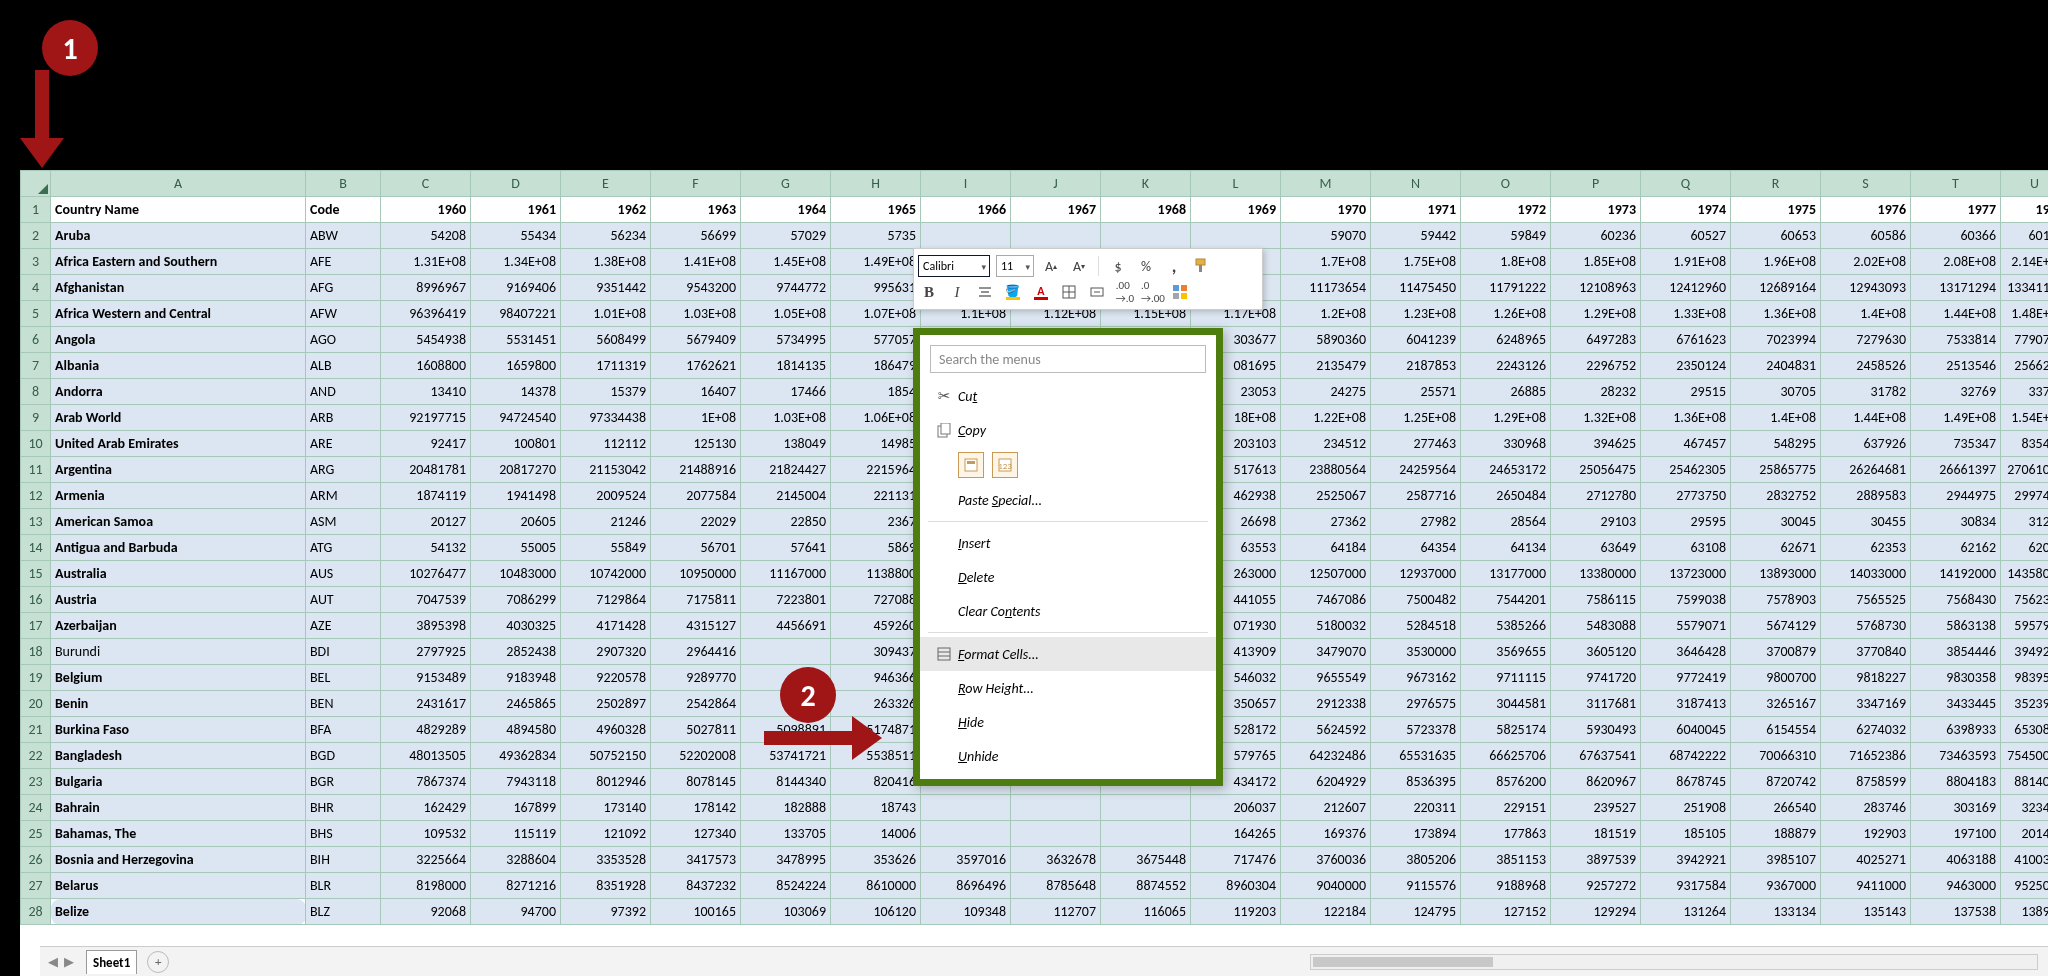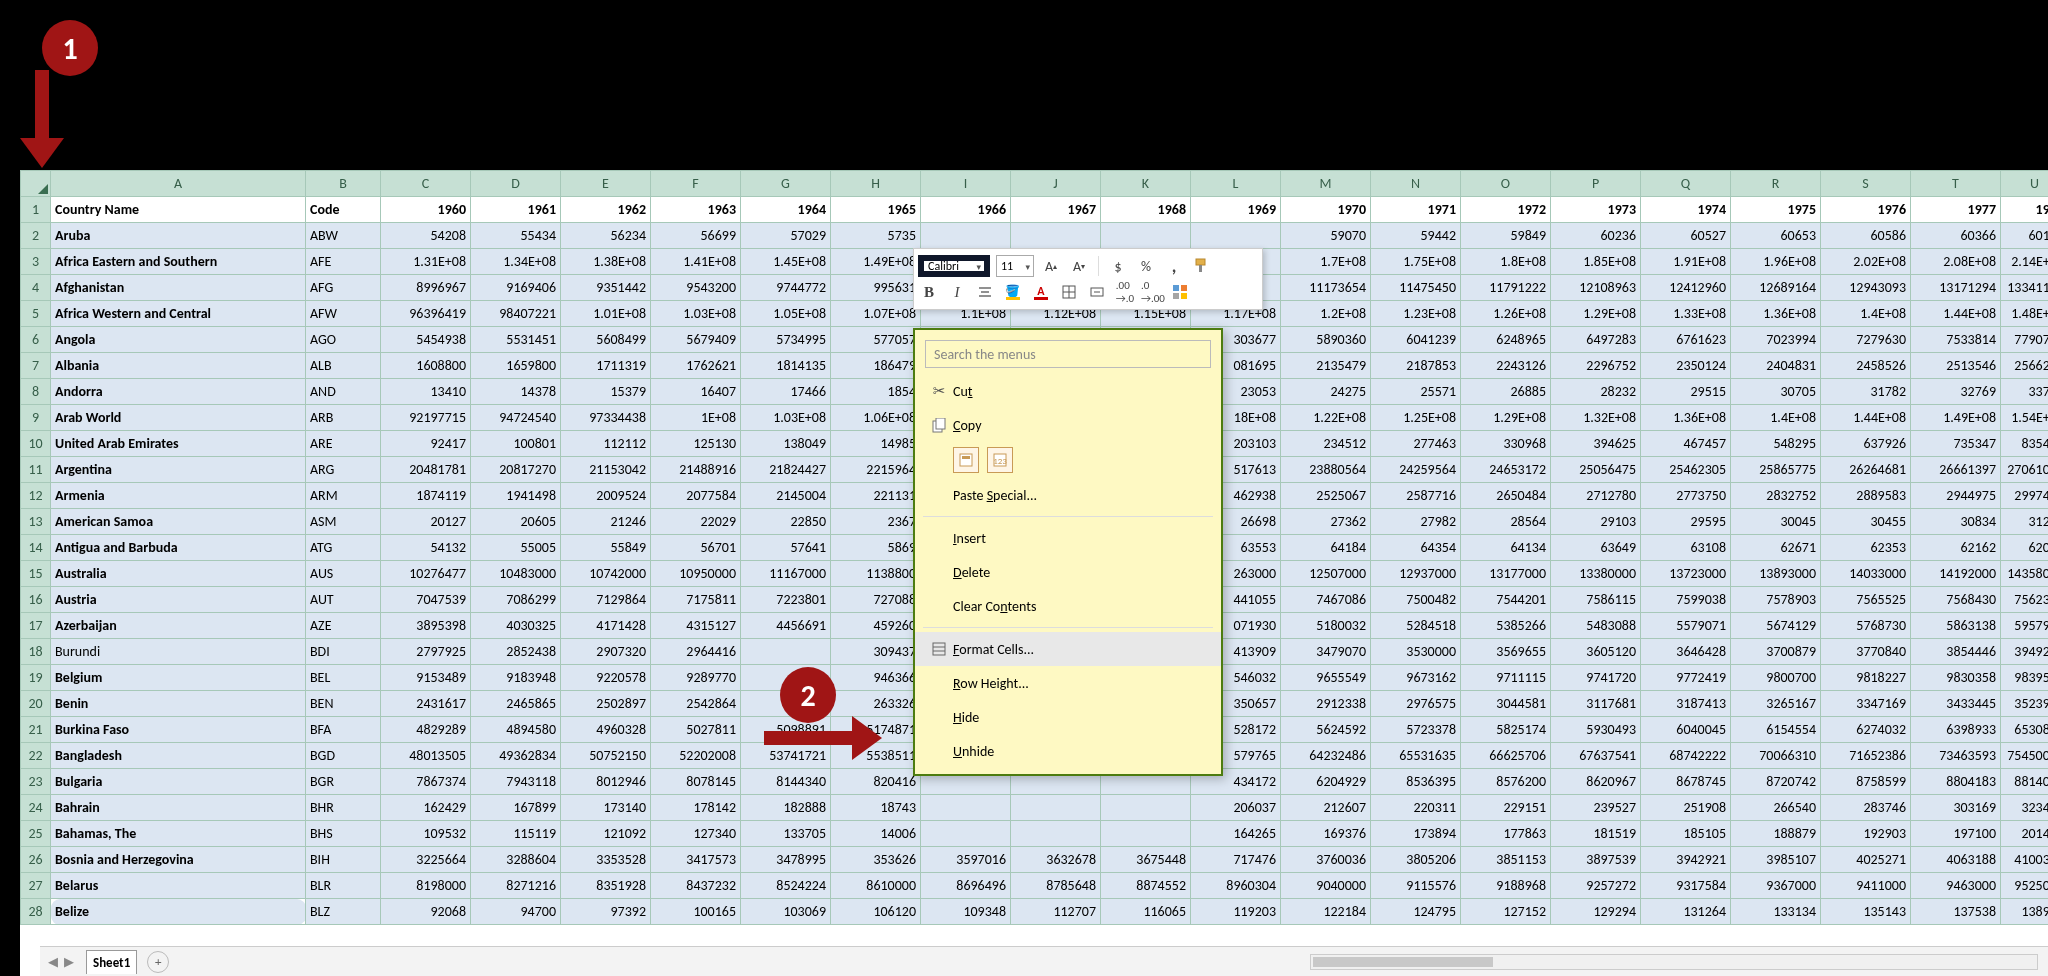--- a/index.html
+++ b/index.html
@@ -71,45 +71,45 @@
     .c-U { width:68px; }
 
     
     .mini-toolbar {
       position:absolute; top:248px; left:913px; width:350px; height:62px;
       background:#fff; border:1px solid #ccc; box-shadow:2px 2px 6px rgba(0,0,0,.2);
       z-index:50; display:flex; flex-direction:column; padding:4px;
       font-size:13px;
     }
     .mt-row { display:flex; align-items:center; gap:6px; height:26px; }
-    .mt-font { border:6px solid #0f172a; height:22px; padding:0 16px 0 4px; font-size:12px; display:flex; align-items:center; position:relative; width:72px; background:#fff; }
+    .mt-font { border:1px solid #0f172a; height:22px; padding:0 16px 0 4px; font-size:12px; display:flex; align-items:center; position:relative; width:72px; background:#fff; }
     .mt-font::after { content:'▾'; position:absolute; right:3px; font-size:9px; color:#555; }
     .mt-size { border:1px solid #aaa; height:22px; padding:0 14px 0 4px; font-size:12px; display:flex; align-items:center; position:relative; width:38px; }
     .mt-size::after { content:'▾'; position:absolute; right:3px; font-size:9px; color:#555; }
     .mt-btn { width:22px; height:22px; display:flex; align-items:center; justify-content:center; cursor:pointer; font-size:14px; color:#444;}
     .mt-bold { font-weight:bold; font-family:'Times New Roman'; font-size:15px; }
     .mt-italic { font-style:italic; font-family:'Times New Roman'; font-size:15px; }
     .mt-red-A { color:#c00; font-weight:bold; }
     .color-bar { display:flex; flex-direction:column; align-items:center; line-height:1; }
     .color-bar .bar { width:14px; height:3px; }
     .color-bar .bar.red{ background:#c00;}
     .color-bar .bar.yellow{ background:#ffc000;}
     .mt-sep { width:1px; height:20px; background:#ddd; margin:0 2px;}
 
     
     .ctx-menu {
       position:absolute; top:328px; left:913px; width:310px;
-      background:#fef9c3; border:2px solid #4d7c0f; box-shadow:3px 3px 10px rgba(0,0,0,.25);
+      background:#ffffff; border:7px solid #4d7c0f; box-shadow:3px 3px 10px rgba(0,0,0,.25);
       z-index:50; padding:6px 0; font-size:14px;
     }
     .ctx-search { margin:4px 10px 6px 10px; border:1px solid #bbb; height:28px; display:flex; align-items:center; padding:0 8px; color:#888; }
     .ctx-item { display:flex; align-items:center; height:34px; padding:0 10px 0 10px; cursor:pointer; }
     .ctx-item:hover, .ctx-item.hover { background:#e8e8e8; }
     .ctx-icon { width:28px; display:flex; align-items:center; justify-content:center; color:#555; font-size:15px;}
-    .ctx-label { flex:1; }
+    .ctx-label { flex:1;font-style:italic; }
     .ctx-sep { height:1px; background:#ddd; margin:4px 8px; }
     .ctx-paste-row { padding:0 10px 0 38px; height:36px; display:flex; gap:8px; align-items:center;}
     .paste-opt { width:26px; height:26px; border:1px solid #c89a56; background:#fef5e6; display:flex; align-items:center; justify-content:center; font-size:14px;}
 
     .sheet-tab-bar {
       position:absolute; bottom:0px; left:20px; right:0; height:30px;
       background:#f3f3f3; border-top:1px solid #ccc; display:flex; align-items:center;
       font-size:13px;
     }
     .tab-nav { display:flex; padding:0 8px; gap:6px; color:#888;}

